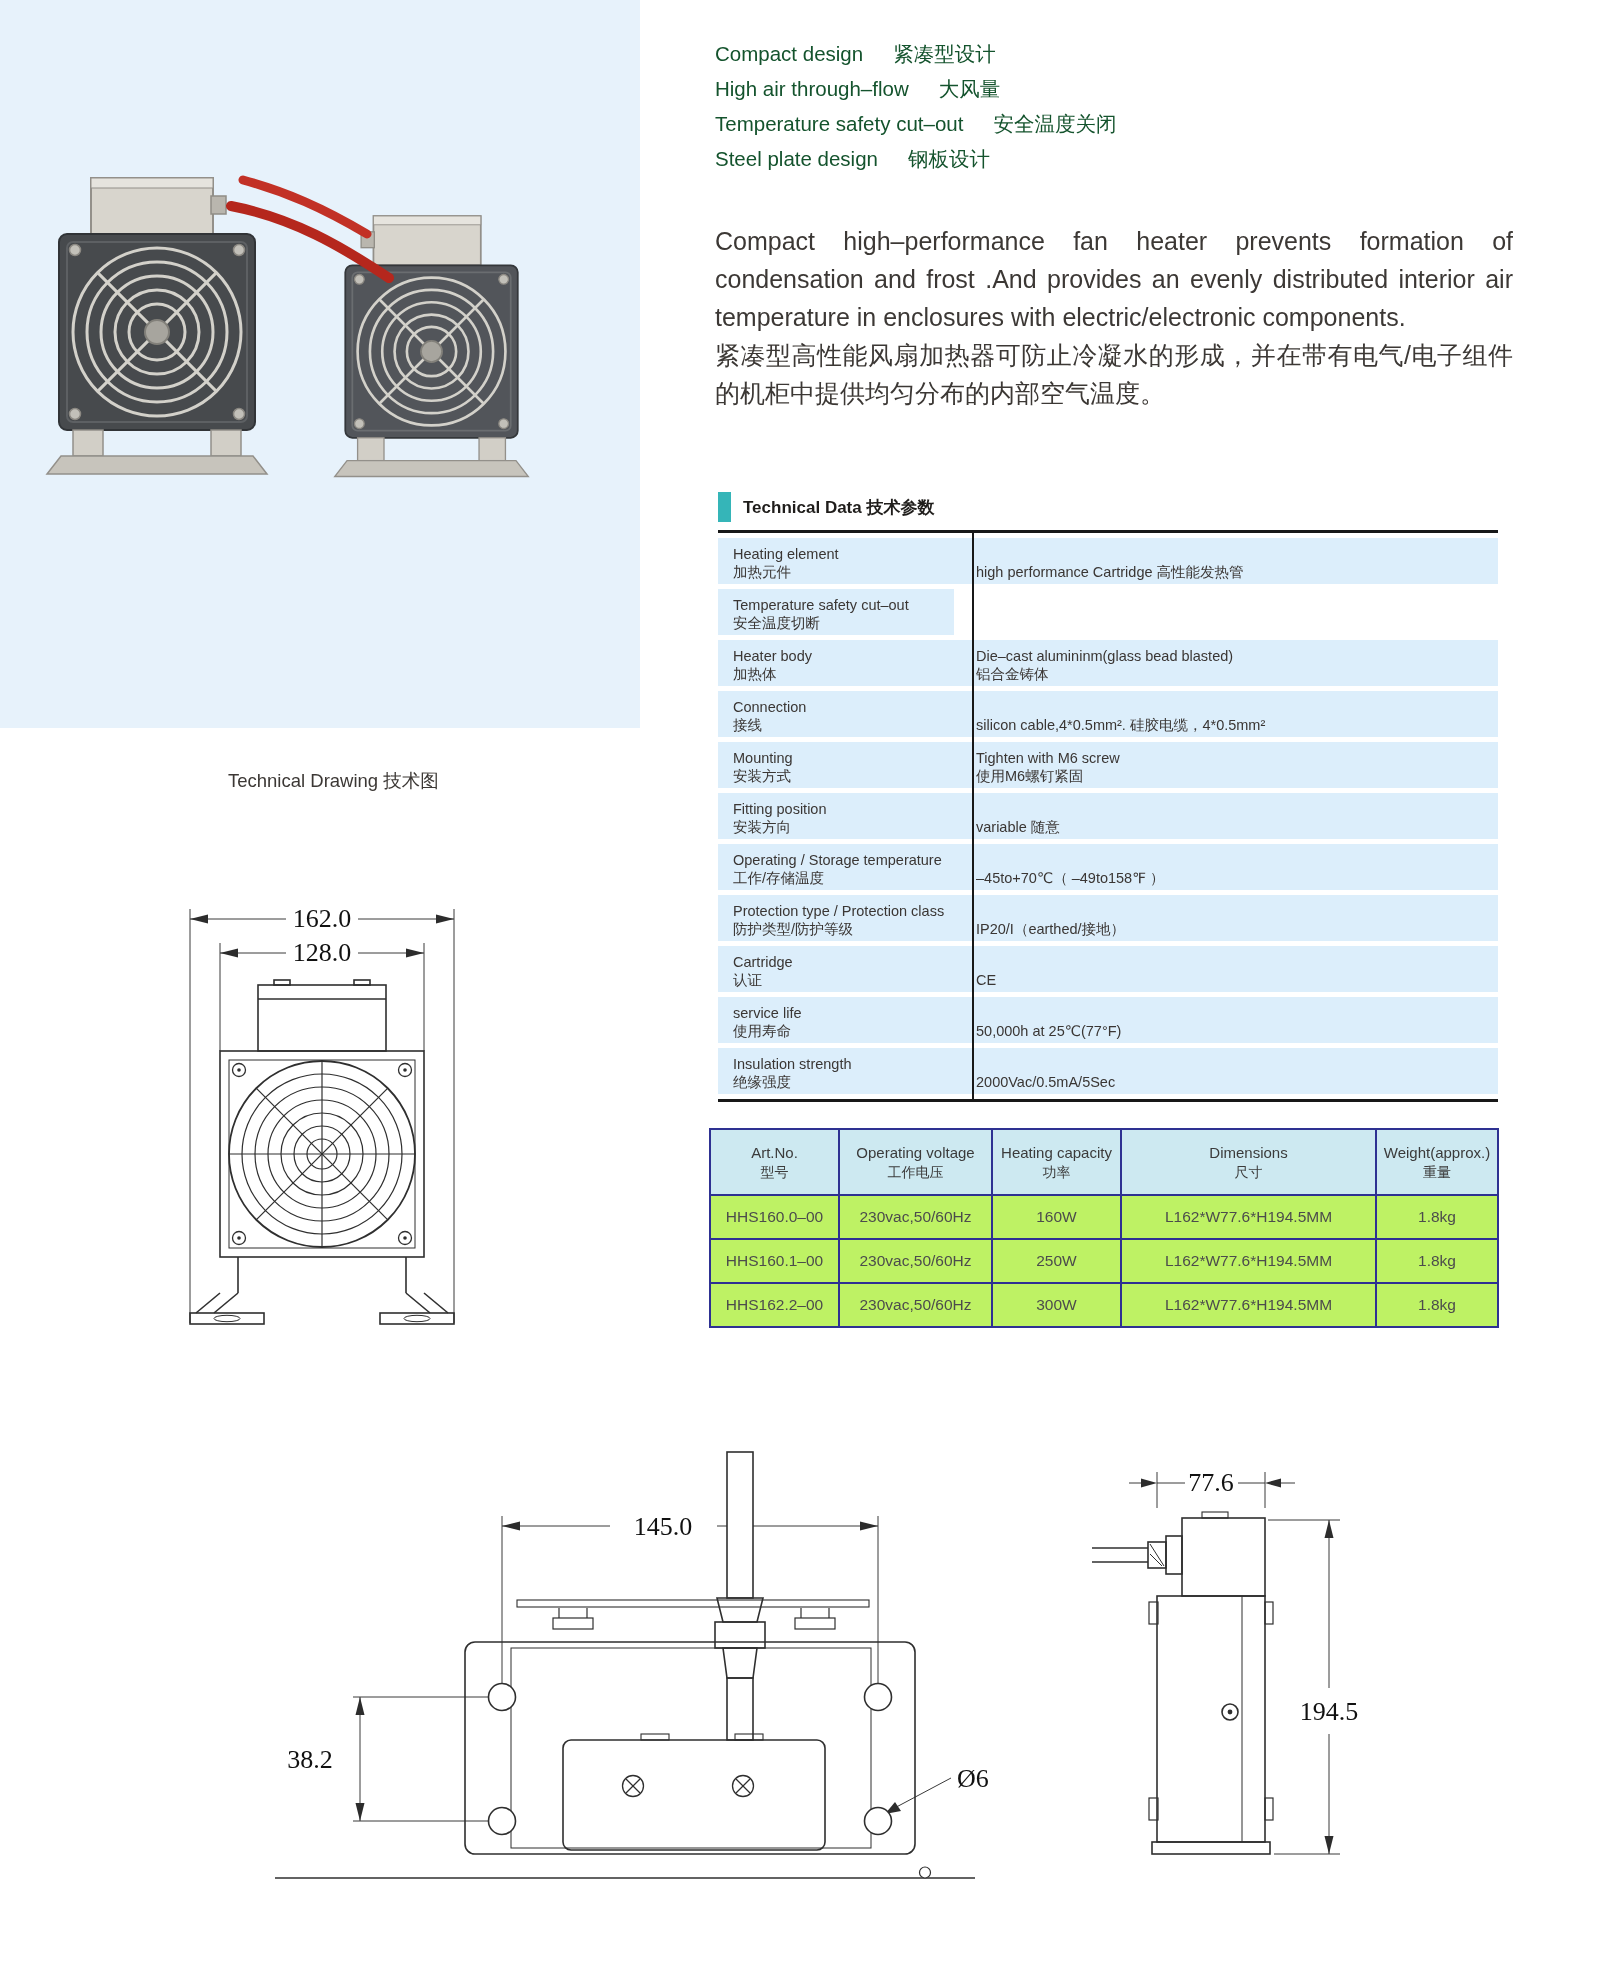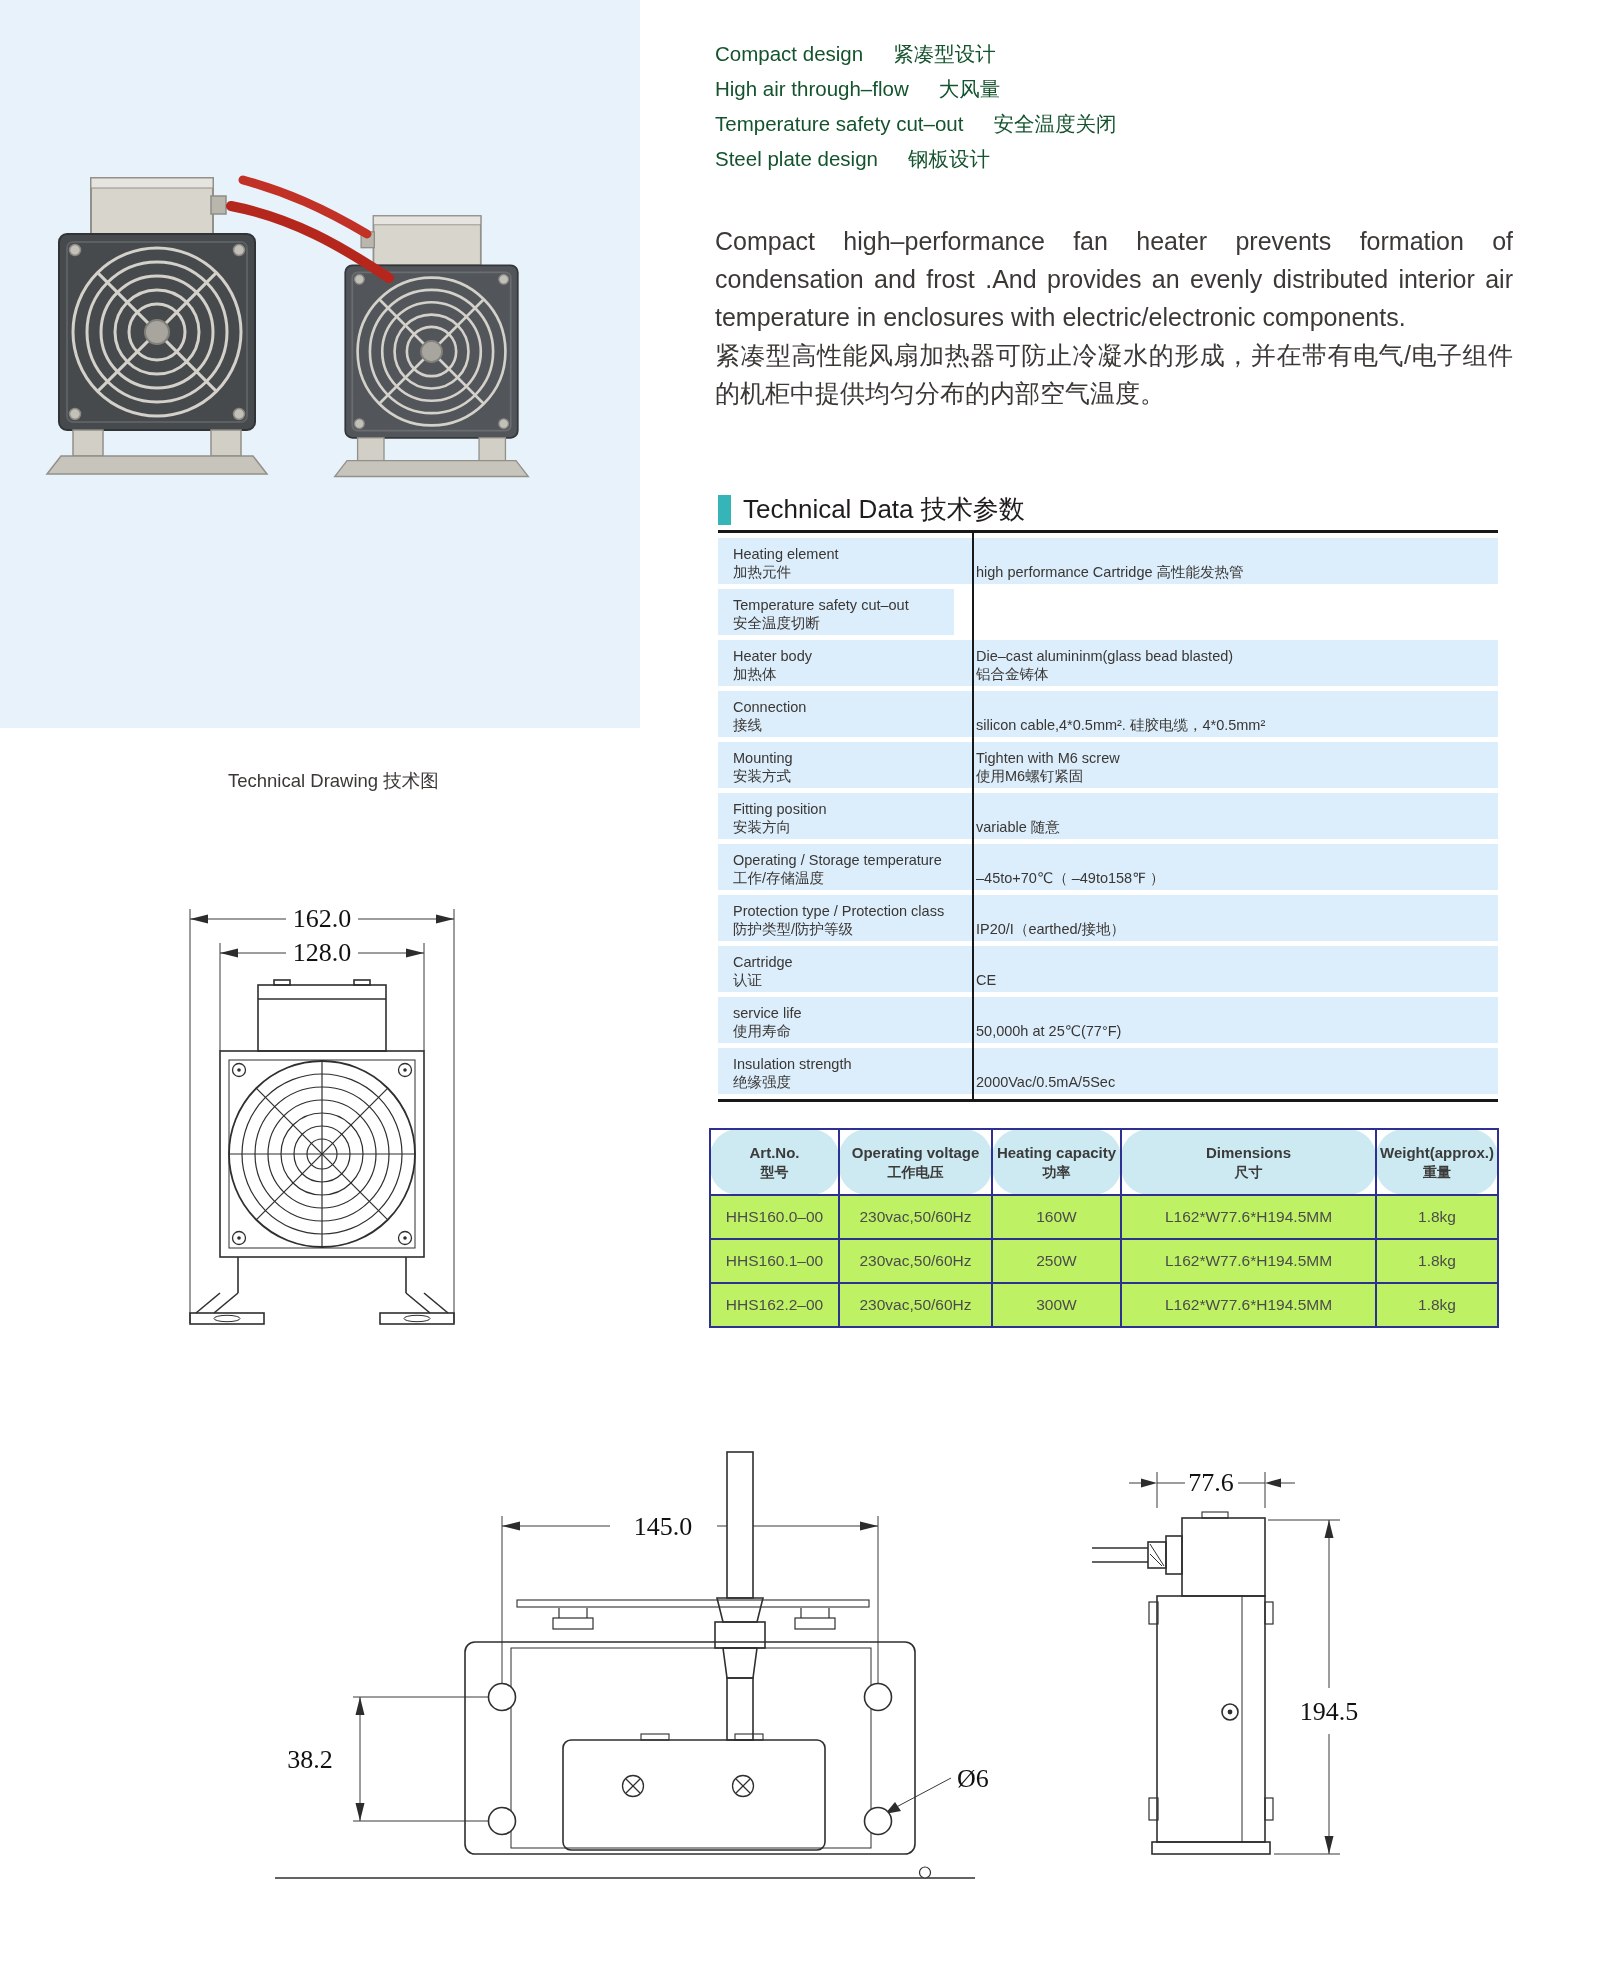--- a/index.html
+++ b/index.html
@@ -14,21 +14,21 @@
   
   .features { position:absolute; left:715px; top:36px; }
   .feature-line { display:flex; font-size:20.5px; line-height:35px; color:#14532d; }
   .feature-zh { margin-left:30px; }
   .desc { position:absolute; left:715px; top:222px; width:798px; font-size:25px; line-height:38px; color:#3c3835; }
   .desc p { margin:0; text-align:justify; }
 
   
   .tech-header { position:absolute; left:718px; top:492px; display:flex; align-items:center; }
   .tech-bullet { width:13px; height:30px; background:#35b5b8; margin-right:12px; }
-  .tech-title { font-size:26px; font-weight:normal; color:#1f1d1b; }
+  .tech-title { font-size:17px; font-weight:bold; color:#1f1d1b; }
   .tech-topline { position:absolute; left:718px; top:530px; width:780px; height:3px; background:#181818; }
   .tech-table { position:absolute; left:718px; top:538px; width:780px; }
   .tech-row { display:flex; margin-bottom:5px; }
   .tcell { background:#dceefb; }
   .tcell-l { width:236px; padding:8px 6px 3px 15px; box-sizing:border-box; }
   .tcell-r { flex:1; padding:3px 6px 3px 22px; box-sizing:border-box; display:flex; flex-direction:column; justify-content:flex-end; }
   .tech-row .t-en, .tech-row .t-zh, .tech-row .t-v { font-size:14.5px; line-height:17.5px; color:#3a3634; }
   .tech-row { min-height:40px; }
   .tech-divider { position:absolute; left:254px; top:-8px; bottom:3px; width:2px; background:#181818; }
   .tech-bottomline { height:3px; background:#181818; }
@@ -38,21 +38,21 @@
 
   
   .svg-front { position:absolute; left:182px; top:893px; }
   .svg-rear  { position:absolute; left:265px; top:1450px; }
   .svg-side  { position:absolute; left:1092px; top:1450px; }
   .dim-text { font-family:"Liberation Serif","DejaVu Serif",serif; font-size:26px; fill:#111; }
 
   
   .product-table { position:absolute; left:709px; top:1128px; border-collapse:collapse; table-layout:fixed; }
   .product-table th, .product-table td { border:2px solid #2e3192; text-align:center; vertical-align:middle; }
-  .product-table th { background:#cde9f1; height:62px; font-weight:bold;border-radius:28px; }
+  .product-table th { background:#cde9f1; height:62px; font-weight:normal; }
   .product-table td { height:40px; font-size:15.5px; color:#4c4c4c; background:#bef264; }
   .h-en { font-size:15px; color:#3b3b3b; line-height:20px; }
   .h-zh { font-size:14px; color:#3b3b3b; line-height:19px; }
 </style>
 </head>
 <body>
 
 <div class="page">
 
   <div class="photo-panel">

